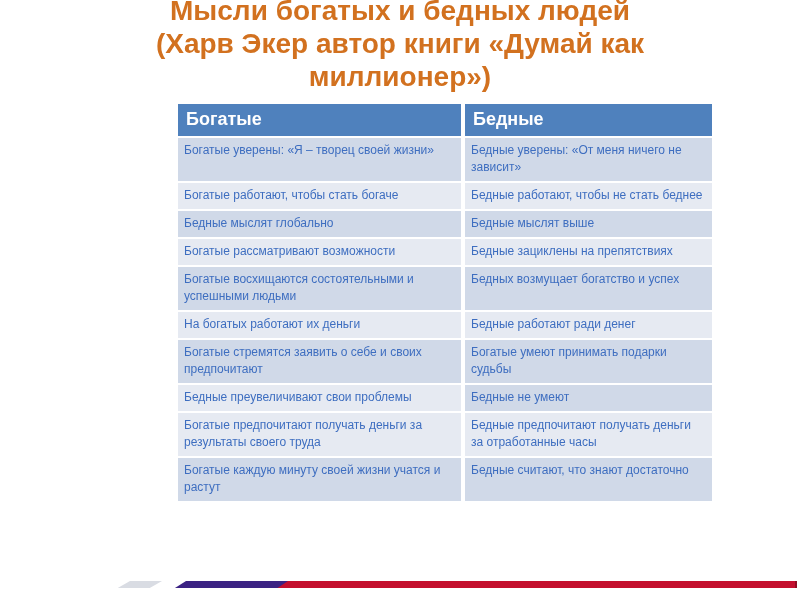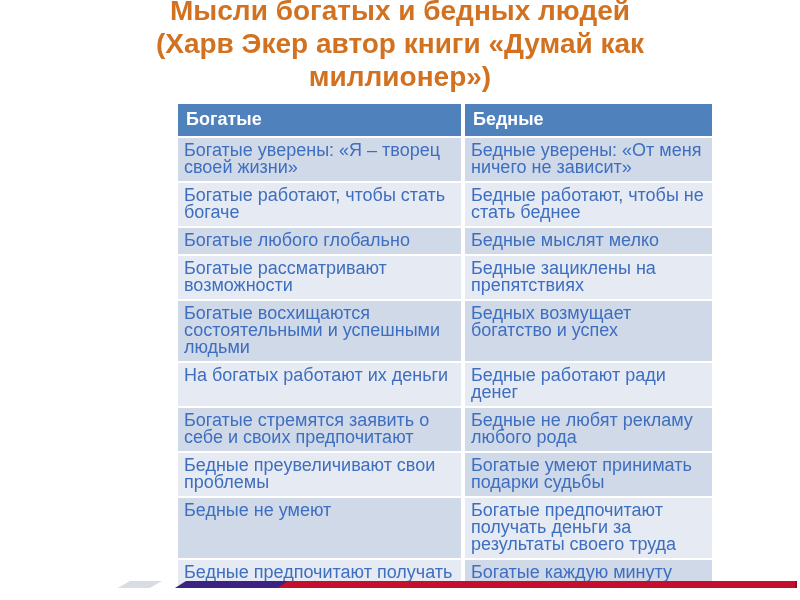--- a/index.html
+++ b/index.html
@@ -45,21 +45,21 @@
   }
   .cmp-table .th {
     background: var(--header-bg, #4f81bd);
     color: var(--header-text, #ffffff);
     font-weight: bold;
     font-size: 18px;
     line-height: 23px;
     padding: 4px 8px 5px 8px;
   }
   .cmp-table .td {
-    font-size: 18px;
+    font-size: 12px;
     line-height: 17px;
     color: var(--cell-text, #3e6ec0);
     padding: 4px 6px 5px 6px;
   }
   .cmp-table .band-a { background: var(--row-odd-bg, #d0d9e8); }
   .cmp-table .band-b { background: var(--row-even-bg, #e6eaf2); }
 
   
   .ribbons {
     position: absolute;
@@ -84,38 +84,37 @@
   <div class="cmp-table">
     <div class="th">Богатые</div>
     <div class="th">Бедные</div>
 
     <div class="td band-a">Богатые уверены: «Я – творец своей жизни»</div>
     <div class="td band-a">Бедные уверены: «От меня ничего не зависит»</div>
 
     <div class="td band-b">Богатые работают, чтобы стать богаче</div>
     <div class="td band-b">Бедные работают, чтобы не стать беднее</div>
 
-    <div class="td band-a">Богатые любого глобально</div>
-    <div class="td band-a">Бедные мыслят мелко</div>
+    <div class="td band-a">Бедные мыслят глобально</div>
+    <div class="td band-a">Бедные мыслят выше</div>
 
     <div class="td band-b">Богатые рассматривают возможности</div>
     <div class="td band-b">Бедные зациклены на препятствиях</div>
 
     <div class="td band-a">Богатые восхищаются состоятельными и успешными людьми</div>
     <div class="td band-a">Бедных возмущает богатство и успех</div>
 
     <div class="td band-b">На богатых работают их деньги</div>
     <div class="td band-b">Бедные работают ради денег</div>
 
     <div class="td band-a">Богатые стремятся заявить о себе и своих предпочитают</div>
-    <div class="td band-a">Бедные не любят рекламу любого рода</div>
+
+    <div class="td band-a">Богатые умеют принимать подарки судьбы</div>
 
     <div class="td band-b">Бедные преувеличивают свои проблемы</div>
-
-    <div class="td band-a">Богатые умеют принимать подарки судьбы</div>
     <div class="td band-a">Бедные не умеют</div>
 
     <div class="td band-b">Богатые предпочитают получать деньги за результаты своего труда</div>
     <div class="td band-b">Бедные предпочитают получать деньги за отработанные часы</div>
 
     <div class="td band-a">Богатые каждую минуту своей жизни учатся и растут</div>
     <div class="td band-a">Бедные считают, что знают достаточно</div>
   </div>
 
   <svg class="ribbons" viewBox="0 570 800 30" aria-hidden="true">

